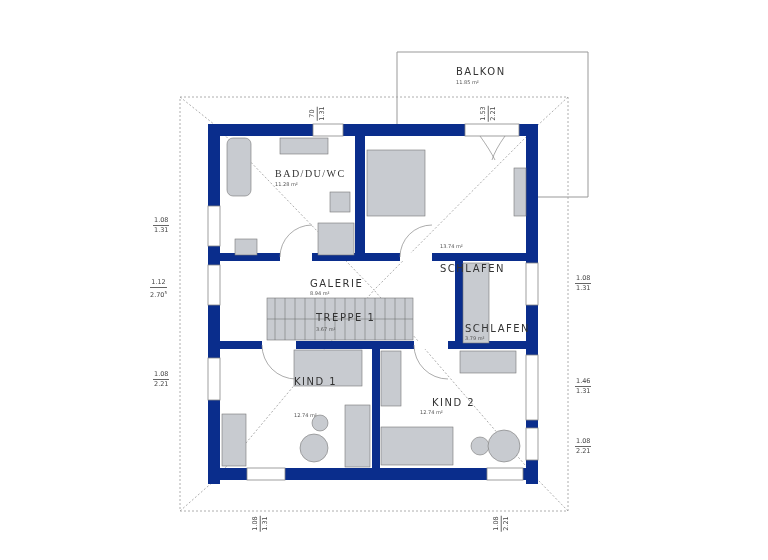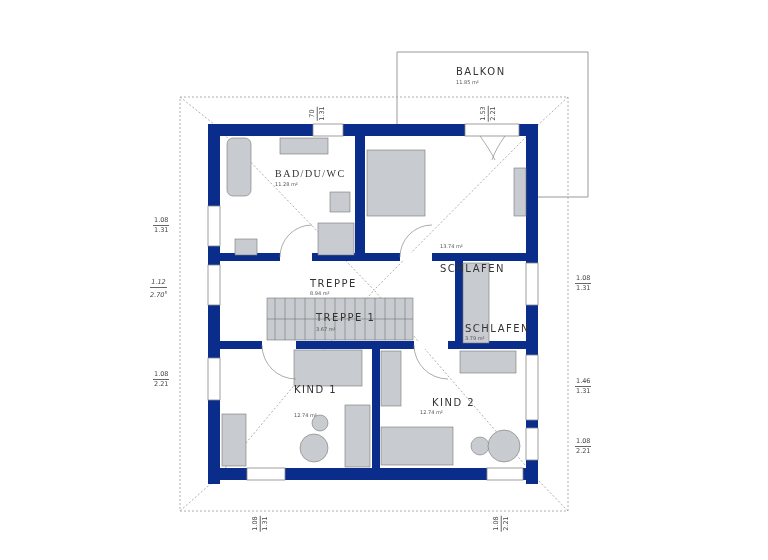--- a/index.html
+++ b/index.html
@@ -111,36 +111,36 @@
     <line x1="267" y1="319" x2="413" y2="319"></line>
   </g>
 </svg>
 
 <div class="lbl" style="left:456px;top:66px;">BALKON</div>
 <div class="area" style="left:456px;top:79px;">11.85 m²</div>
 <div class="lbl" style="left:275px;top:168px;font-family:Liberation Serif, serif;">BAD/DU/WC</div>
 <div class="area" style="left:275px;top:181px;">11.28 m²</div>
 <div class="lbl" style="left:440px;top:231px;margin-top:32px;">SCHLAFEN</div>
 <div class="area" style="left:440px;top:243px;">13.74 m²</div>
-<div class="lbl" style="left:310px;top:278px;">TREPPE</div>
+<div class="lbl" style="left:310px;top:278px;">GALERIE</div>
 <div class="area" style="left:310px;top:290px;">8.94 m²</div>
 <div class="lbl" style="left:316px;top:312px;">TREPPE 1</div>
 <div class="area" style="left:316px;top:326px;">3.67 m²</div>
 <div class="lbl" style="left:465px;top:323px;">SCHLAFEN</div>
 <div class="area" style="left:465px;top:335px;">3.79 m²</div>
-<div class="lbl" style="left:294px;top:384px;">KIND 1</div>
+<div class="lbl" style="left:294px;top:376px;">KIND 1</div>
 <div class="area" style="left:294px;top:412px;">12.74 m²</div>
 <div class="lbl" style="left:420px;top:397px;padding-left:12px;">KIND 2</div>
 <div class="area" style="left:420px;top:409px;">12.74 m²</div>
 
 <div class="dimv" style="left:310px;top:104px;"><span class="top">70</span><span>1.31</span></div>
 <div class="dimv" style="left:480px;top:104px;"><span class="top">1.53</span><span>2.21</span></div>
 
 <div class="dim" style="left:153px;top:216px;"><span class="top">1.08</span><span>1.31</span></div>
-<div class="dim" style="left:150px;top:278px;font-style:italic;"><span class="top">1.12</span><span>2.70</span><sup style="font-size:4px">5</sup></div>
+<div class="dim" style="left:150px;top:278px;"><span class="top">1.12</span><span>2.70</span><sup style="font-size:4px">5</sup></div>
 <div class="dim" style="left:153px;top:370px;"><span class="top">1.08</span><span>2.21</span></div>
 
 <div class="dim" style="left:575px;top:274px;"><span class="top">1.08</span><span>1.31</span></div>
 <div class="dim" style="left:575px;top:377px;"><span class="top">1.46</span><span>1.31</span></div>
 <div class="dim" style="left:575px;top:437px;"><span class="top">1.08</span><span>2.21</span></div>
 
 <div class="dimv" style="left:252px;top:514px;"><span class="top">1.08</span><span>1.31</span></div>
 <div class="dimv" style="left:493px;top:514px;"><span class="top">1.08</span><span>2.21</span></div>
 
 </body></html>

